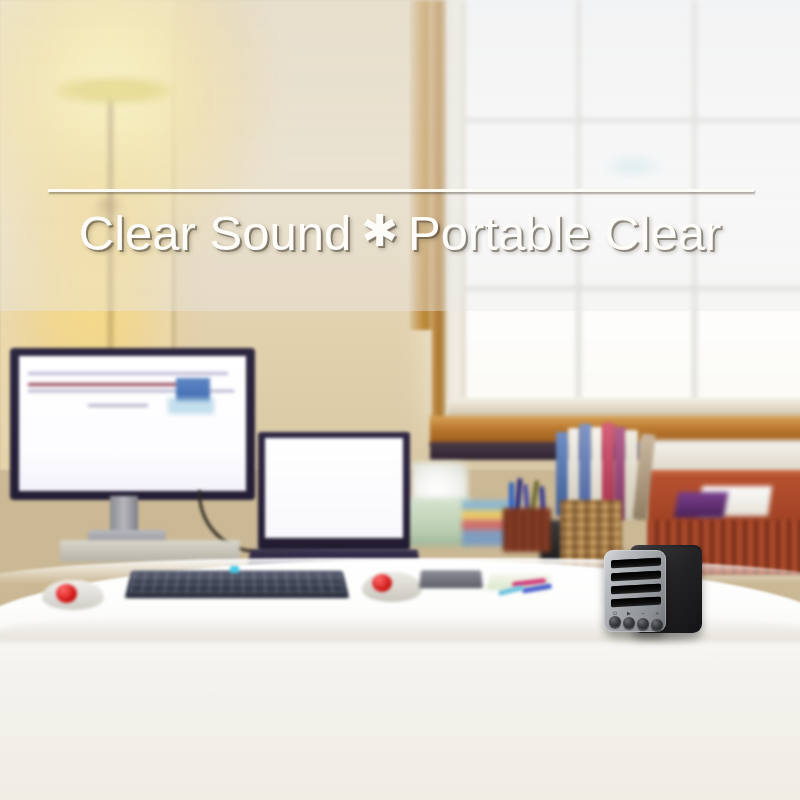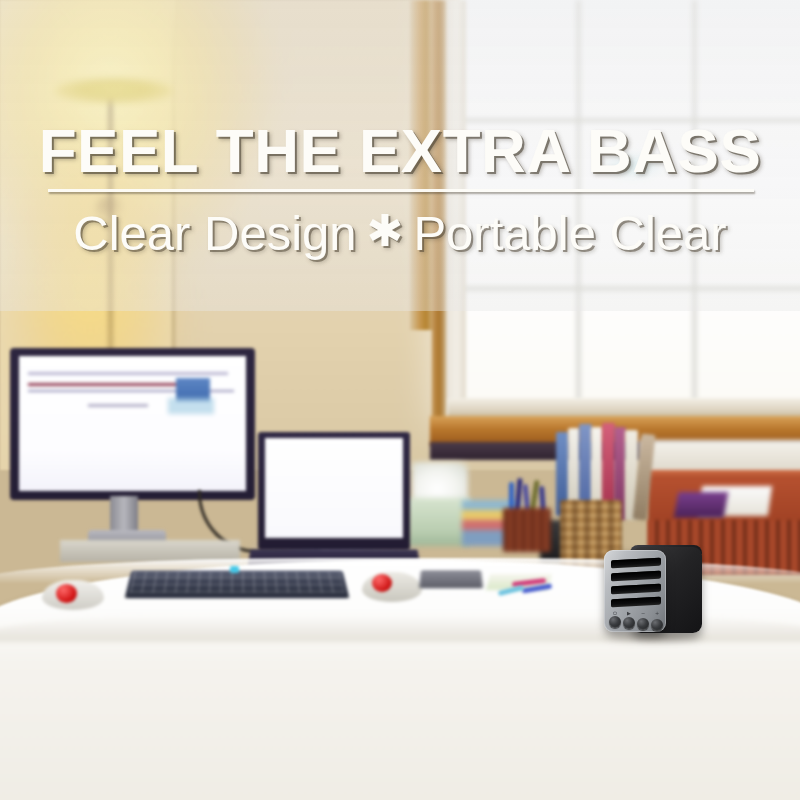--- a/index.html
+++ b/index.html
@@ -599,22 +599,19 @@
 
       <div class="spk-btn" style="left:5px;top:66px;"></div>
       <div class="spk-btn" style="left:19px;top:67px;"></div>
       <div class="spk-btn" style="left:33px;top:68px;"></div>
       <div class="spk-btn" style="left:47px;top:69px;"></div>
     </div>
   </div>
 
   <div class="layer" id="banner-overlay"></div>
 
-  <div id="headline-wrap">
-    <span id="headline">FEEL THE EXTRA BASS</span>
+  <div id="headline-rule"></div>
+
+  <div id="subtitle-wrap">
+    <span id="subtitle"><span>Clear Sound</span><span class="sep">✱</span><span>Portable Clear</span></span>
   </div>
-  <div id="headline-rule"></div>
-
-  <div id="subtitle-wrap">
-    <span id="subtitle"><span>Clear Design</span><span class="sep">✱</span><span>Portable Clear</span></span>
-  </div>
 
 </div>
 
 </body></html>

